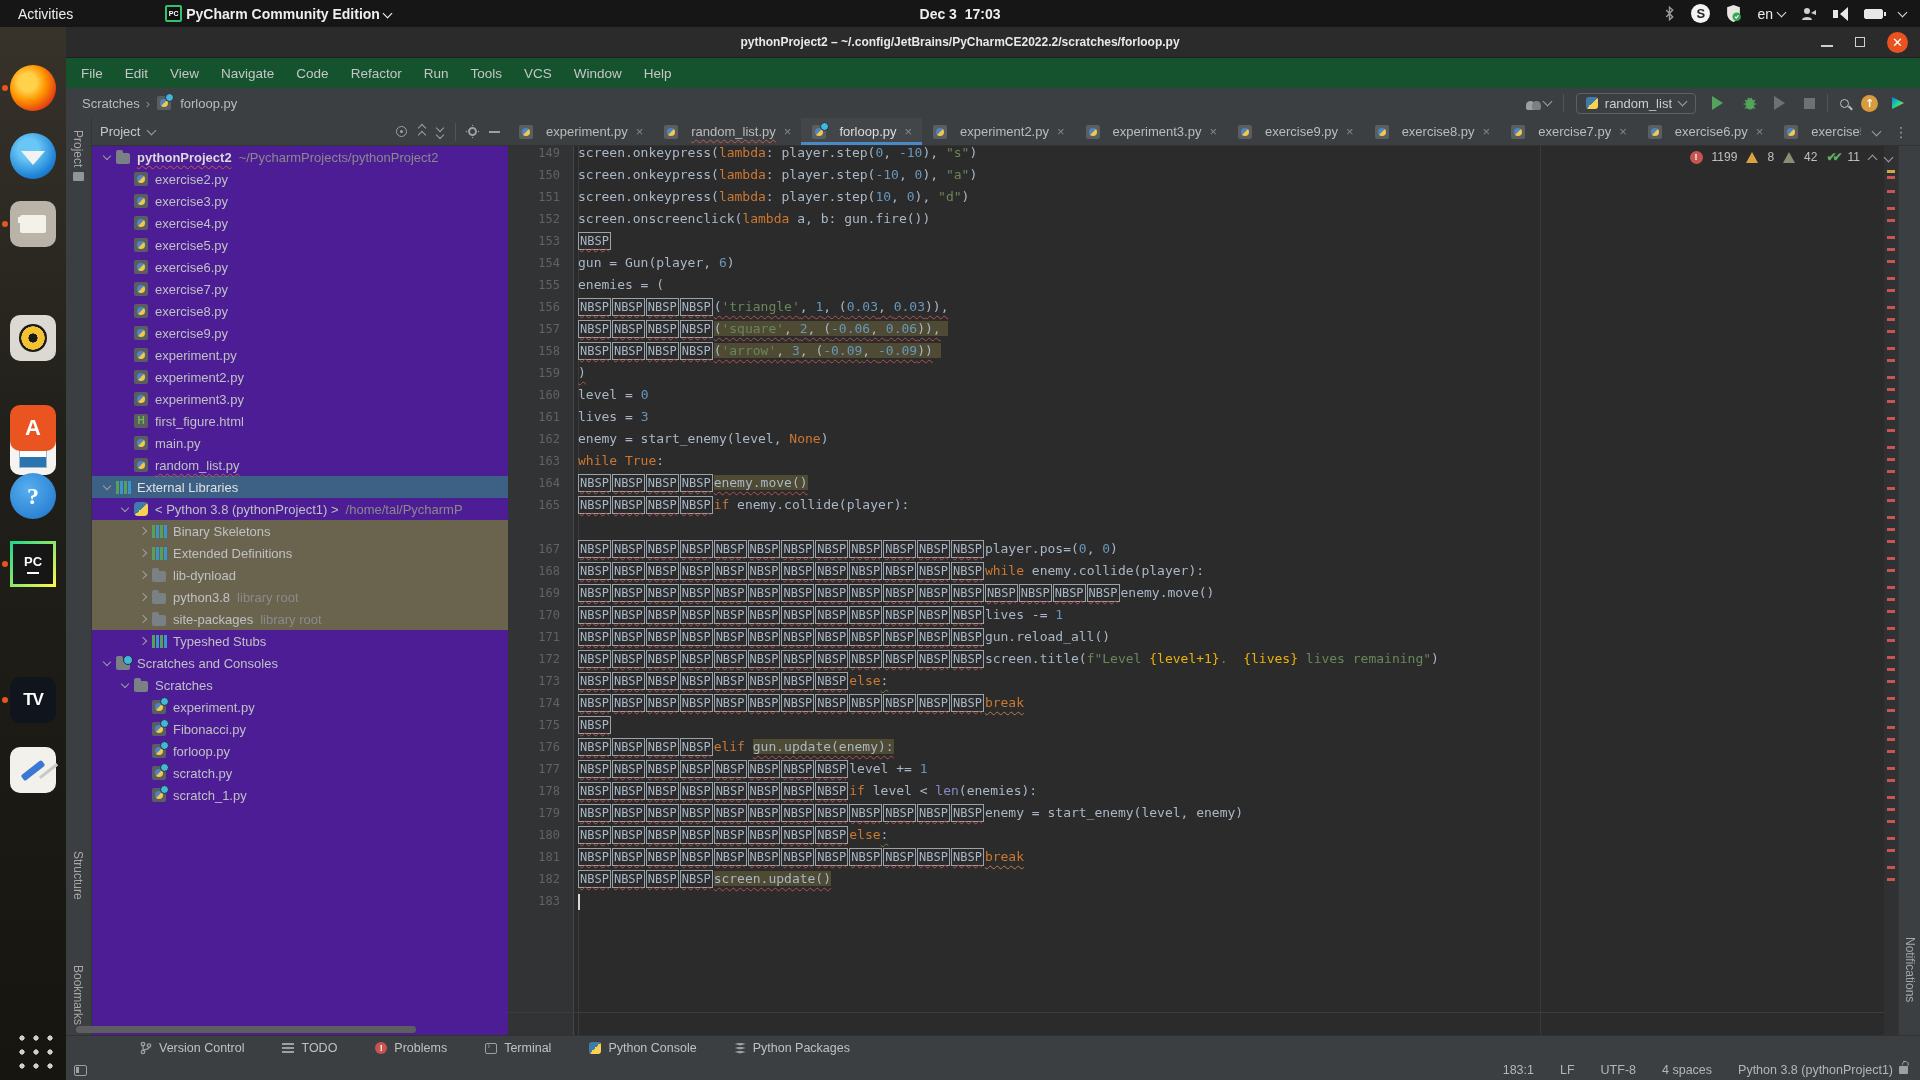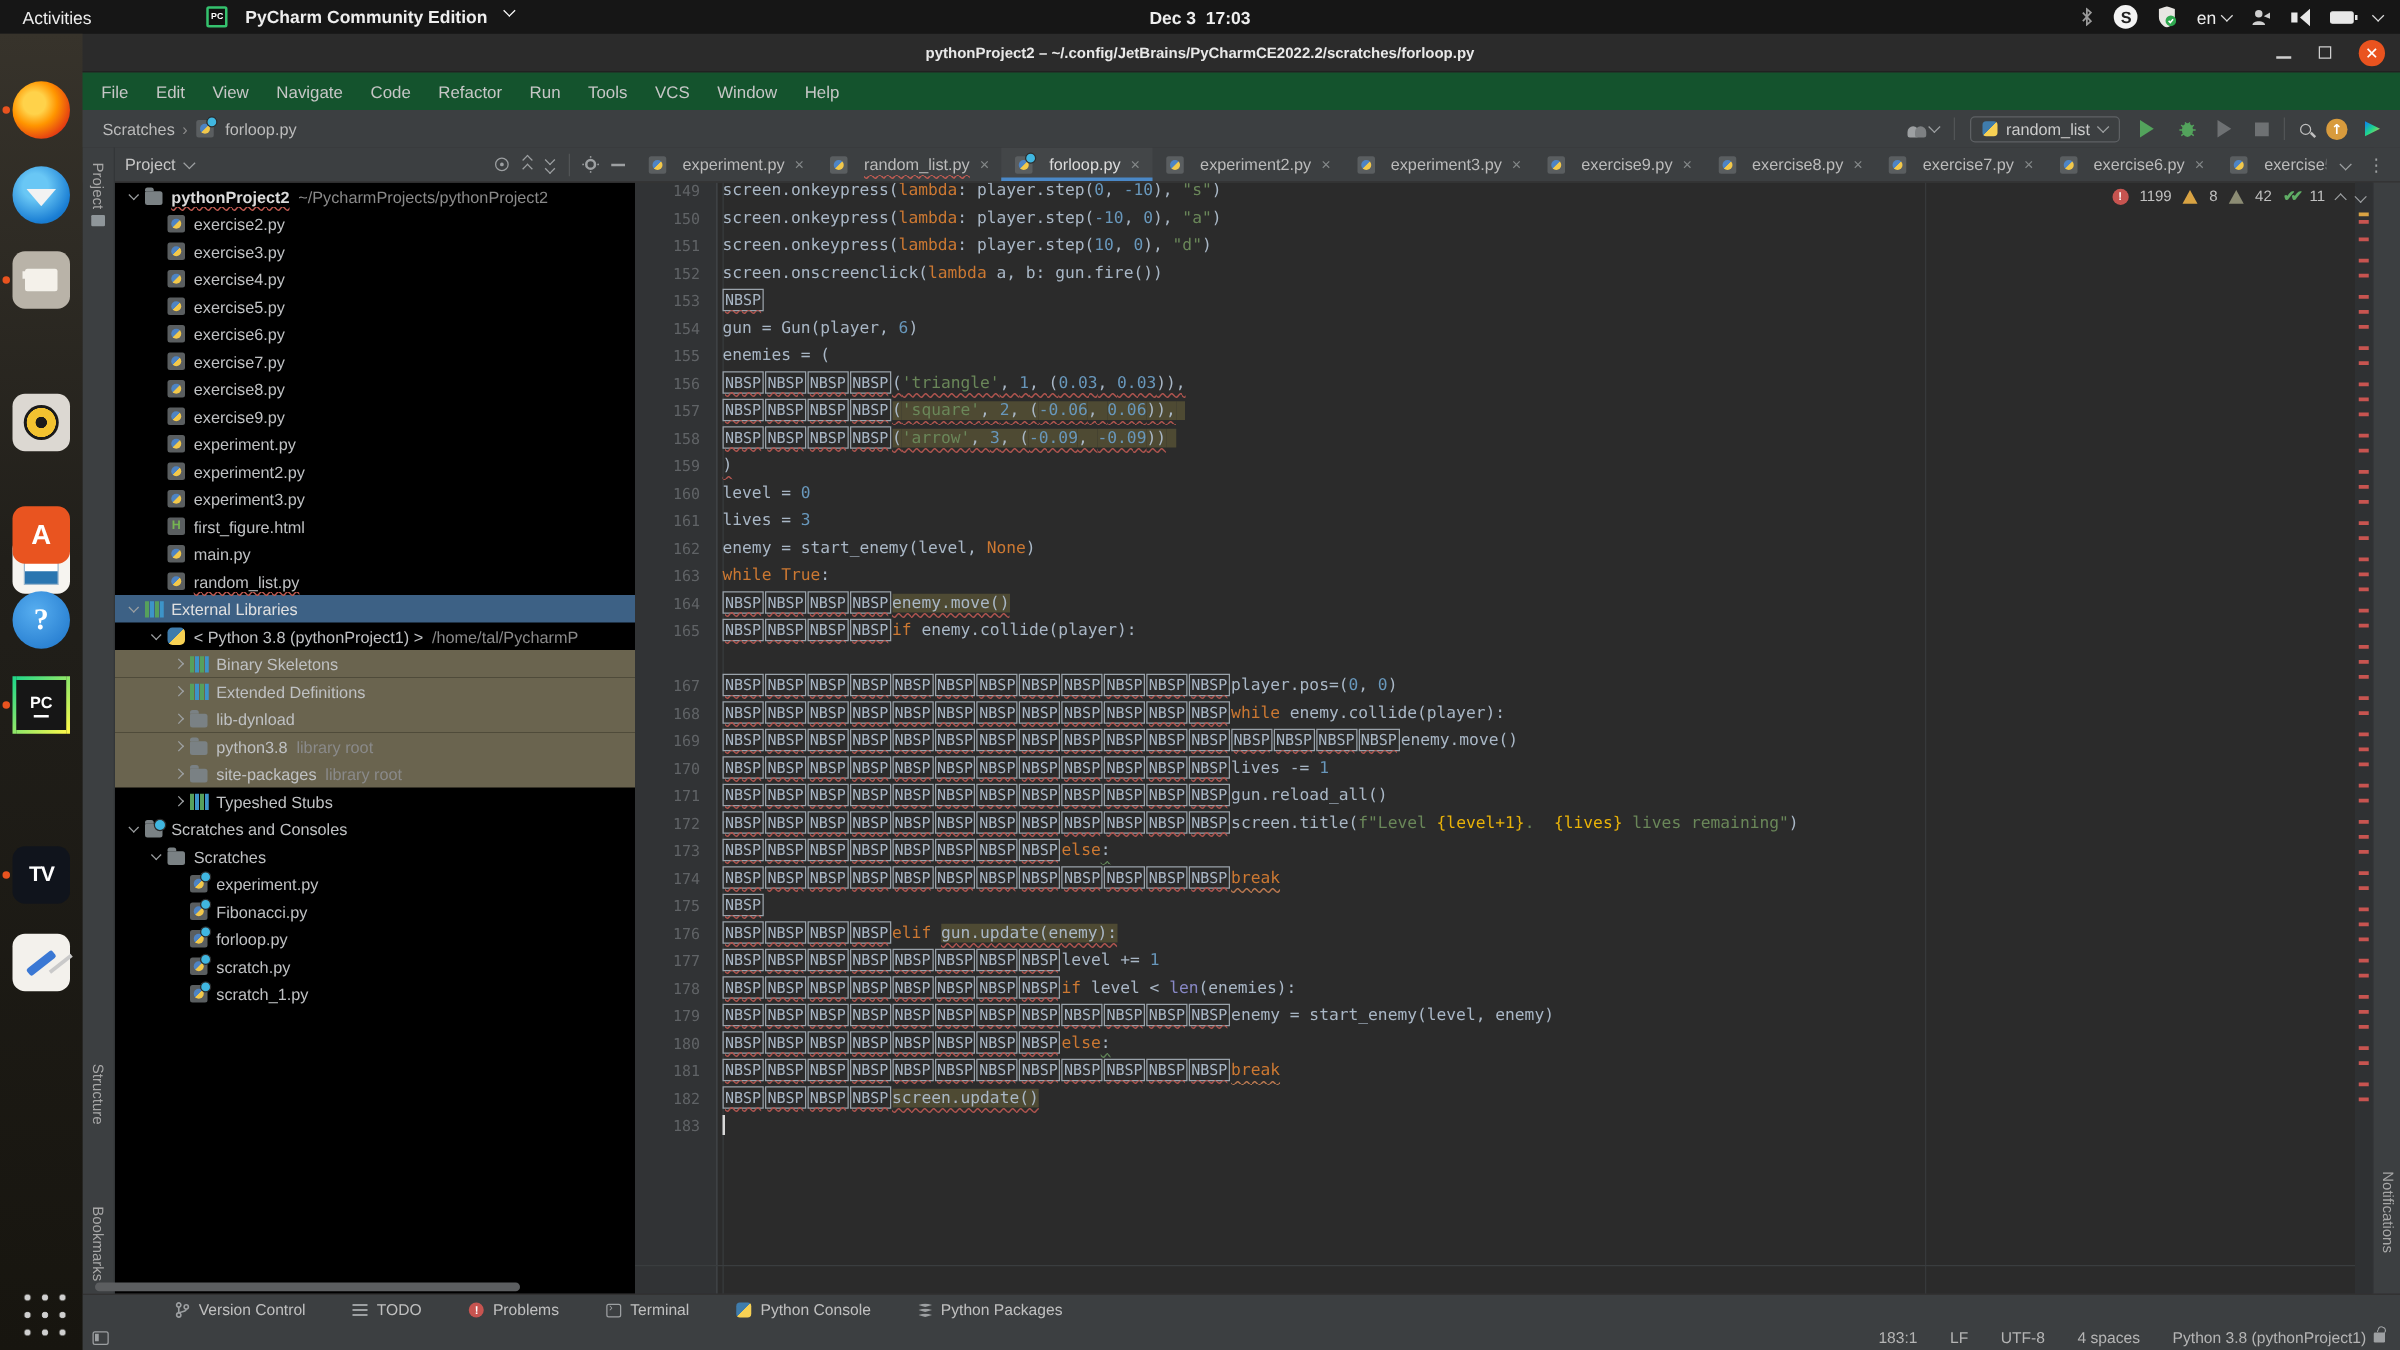--- a/index.html
+++ b/index.html
@@ -1,21 +1,21 @@
 <!DOCTYPE html>
 <html><head>
 <meta charset="utf-8">
 <style>
 *{box-sizing:border-box;margin:0;padding:0}
 html,body{width:1920px;height:1080px;overflow:hidden}
 body{font-family:"Liberation Sans",sans-serif;background:#2b2b2b;position:relative;color:#bbb}
 
 .osbar{position:absolute;left:0;top:0;width:1920px;height:27px;background:#161616;color:#eee;display:flex;align-items:center;font-size:14px;z-index:50}
 .osbar .act{padding:0 18px}
-.appmenu{display:flex;align-items:flex-start;gap:14px;margin-left:74px;font-weight:bold}
+.appmenu{display:flex;align-items:center;gap:4px;margin-left:74px;font-weight:bold}
 .pcmini{width:17px;height:17px;background:#111;border:2px solid #35c26e;color:#fff;font:bold 7px "Liberation Sans",sans-serif;display:flex;align-items:center;justify-content:center;border-radius:2px}
 .osclock{position:absolute;left:0;right:0;text-align:center;font-weight:bold;white-space:pre;pointer-events:none}
 .tray{margin-left:auto;display:flex;align-items:center;gap:16px;padding-right:14px}
 .cdown{width:7px;height:7px;border-right:1.6px solid #ddd;border-bottom:1.6px solid #ddd;transform:rotate(45deg);margin-top:-3px;display:inline-block}
 .skype{width:19px;height:19px;border-radius:50%;background:#f4f4f4;color:#222;font:bold 13px "Liberation Sans",sans-serif;display:flex;align-items:center;justify-content:center}
 .vol{display:flex;align-items:center}
 .vol .vbody{width:5px;height:8px;background:#e8e8e8}
 .vol .vtri{width:0;height:0;border:7px solid transparent;border-right:8px solid #e8e8e8;margin-left:-5px}
 .batt{width:19px;height:10px;border:1.5px solid #e8e8e8;border-radius:2px;position:relative;background:#e8e8e8}
 .batt::after{content:"";position:absolute;right:-4px;top:2px;width:2.5px;height:4px;background:#e8e8e8}
@@ -49,21 +49,21 @@
 .pheader{position:absolute;left:92px;top:118px;width:416px;height:28px;display:flex;align-items:center;background:#3c3f41;border-bottom:1px solid #323232;padding:0 8px;font-size:13px;color:#c7c7c7;z-index:4}
 .phicons{margin-left:auto;display:flex;align-items:center;gap:12px;color:#9da0a2}
 .ic-target{width:11px;height:11px;border:1.5px solid #9da0a2;border-radius:50%;position:relative}
 .ic-target::after{content:"";position:absolute;left:2.5px;top:2.5px;width:3px;height:3px;border-radius:50%;background:#9da0a2}
 .dblchev{display:flex;flex-direction:column;gap:1px;align-items:center}
 .dblchev i{width:6px;height:6px;border-right:1.5px solid #9da0a2;border-bottom:1.5px solid #9da0a2;display:block}
 .dblchev.up i{transform:rotate(-135deg)}
 .dblchev.down i{transform:rotate(45deg)}
 .ic-gear{width:9px;height:9px;border:2px solid #9da0a2;border-radius:50%;box-shadow:0 -6px 0 -3.8px #9da0a2,0 6px 0 -3.8px #9da0a2,-6px 0 0 -3.8px #9da0a2,6px 0 0 -3.8px #9da0a2}
 .ic-min{width:11px;height:2px;background:#9da0a2}
-.ptree{position:absolute;left:92px;top:146px;width:416px;bottom:45px;background:#000000;overflow:hidden;z-index:3}
+.ptree{position:absolute;left:92px;top:146px;width:416px;bottom:45px;background:#4c1d95;overflow:hidden;z-index:3}
 .trow{height:22px;display:flex;align-items:center;font-size:13px;color:#bfc1c3;white-space:nowrap}
 .trow.sel{background:#3d6185;color:#e0e0e0}
 .trow.olive{background:#6a644f}
 .tlbl.b{font-weight:bold;color:#dadada}
 .errwavy{text-decoration:underline wavy #c25b52 1px;text-underline-offset:3px}
 .thint{color:#8a8a8a;margin-left:7px}
 .chev{width:17px;display:inline-flex;justify-content:center;flex:none}
 .chev i{width:6px;height:6px;border-right:1.5px solid #9da0a2;border-bottom:1.5px solid #9da0a2;display:block}
 .chev.down i{transform:rotate(45deg);margin-top:-2px}
 .chev.right i{transform:rotate(-45deg)}

